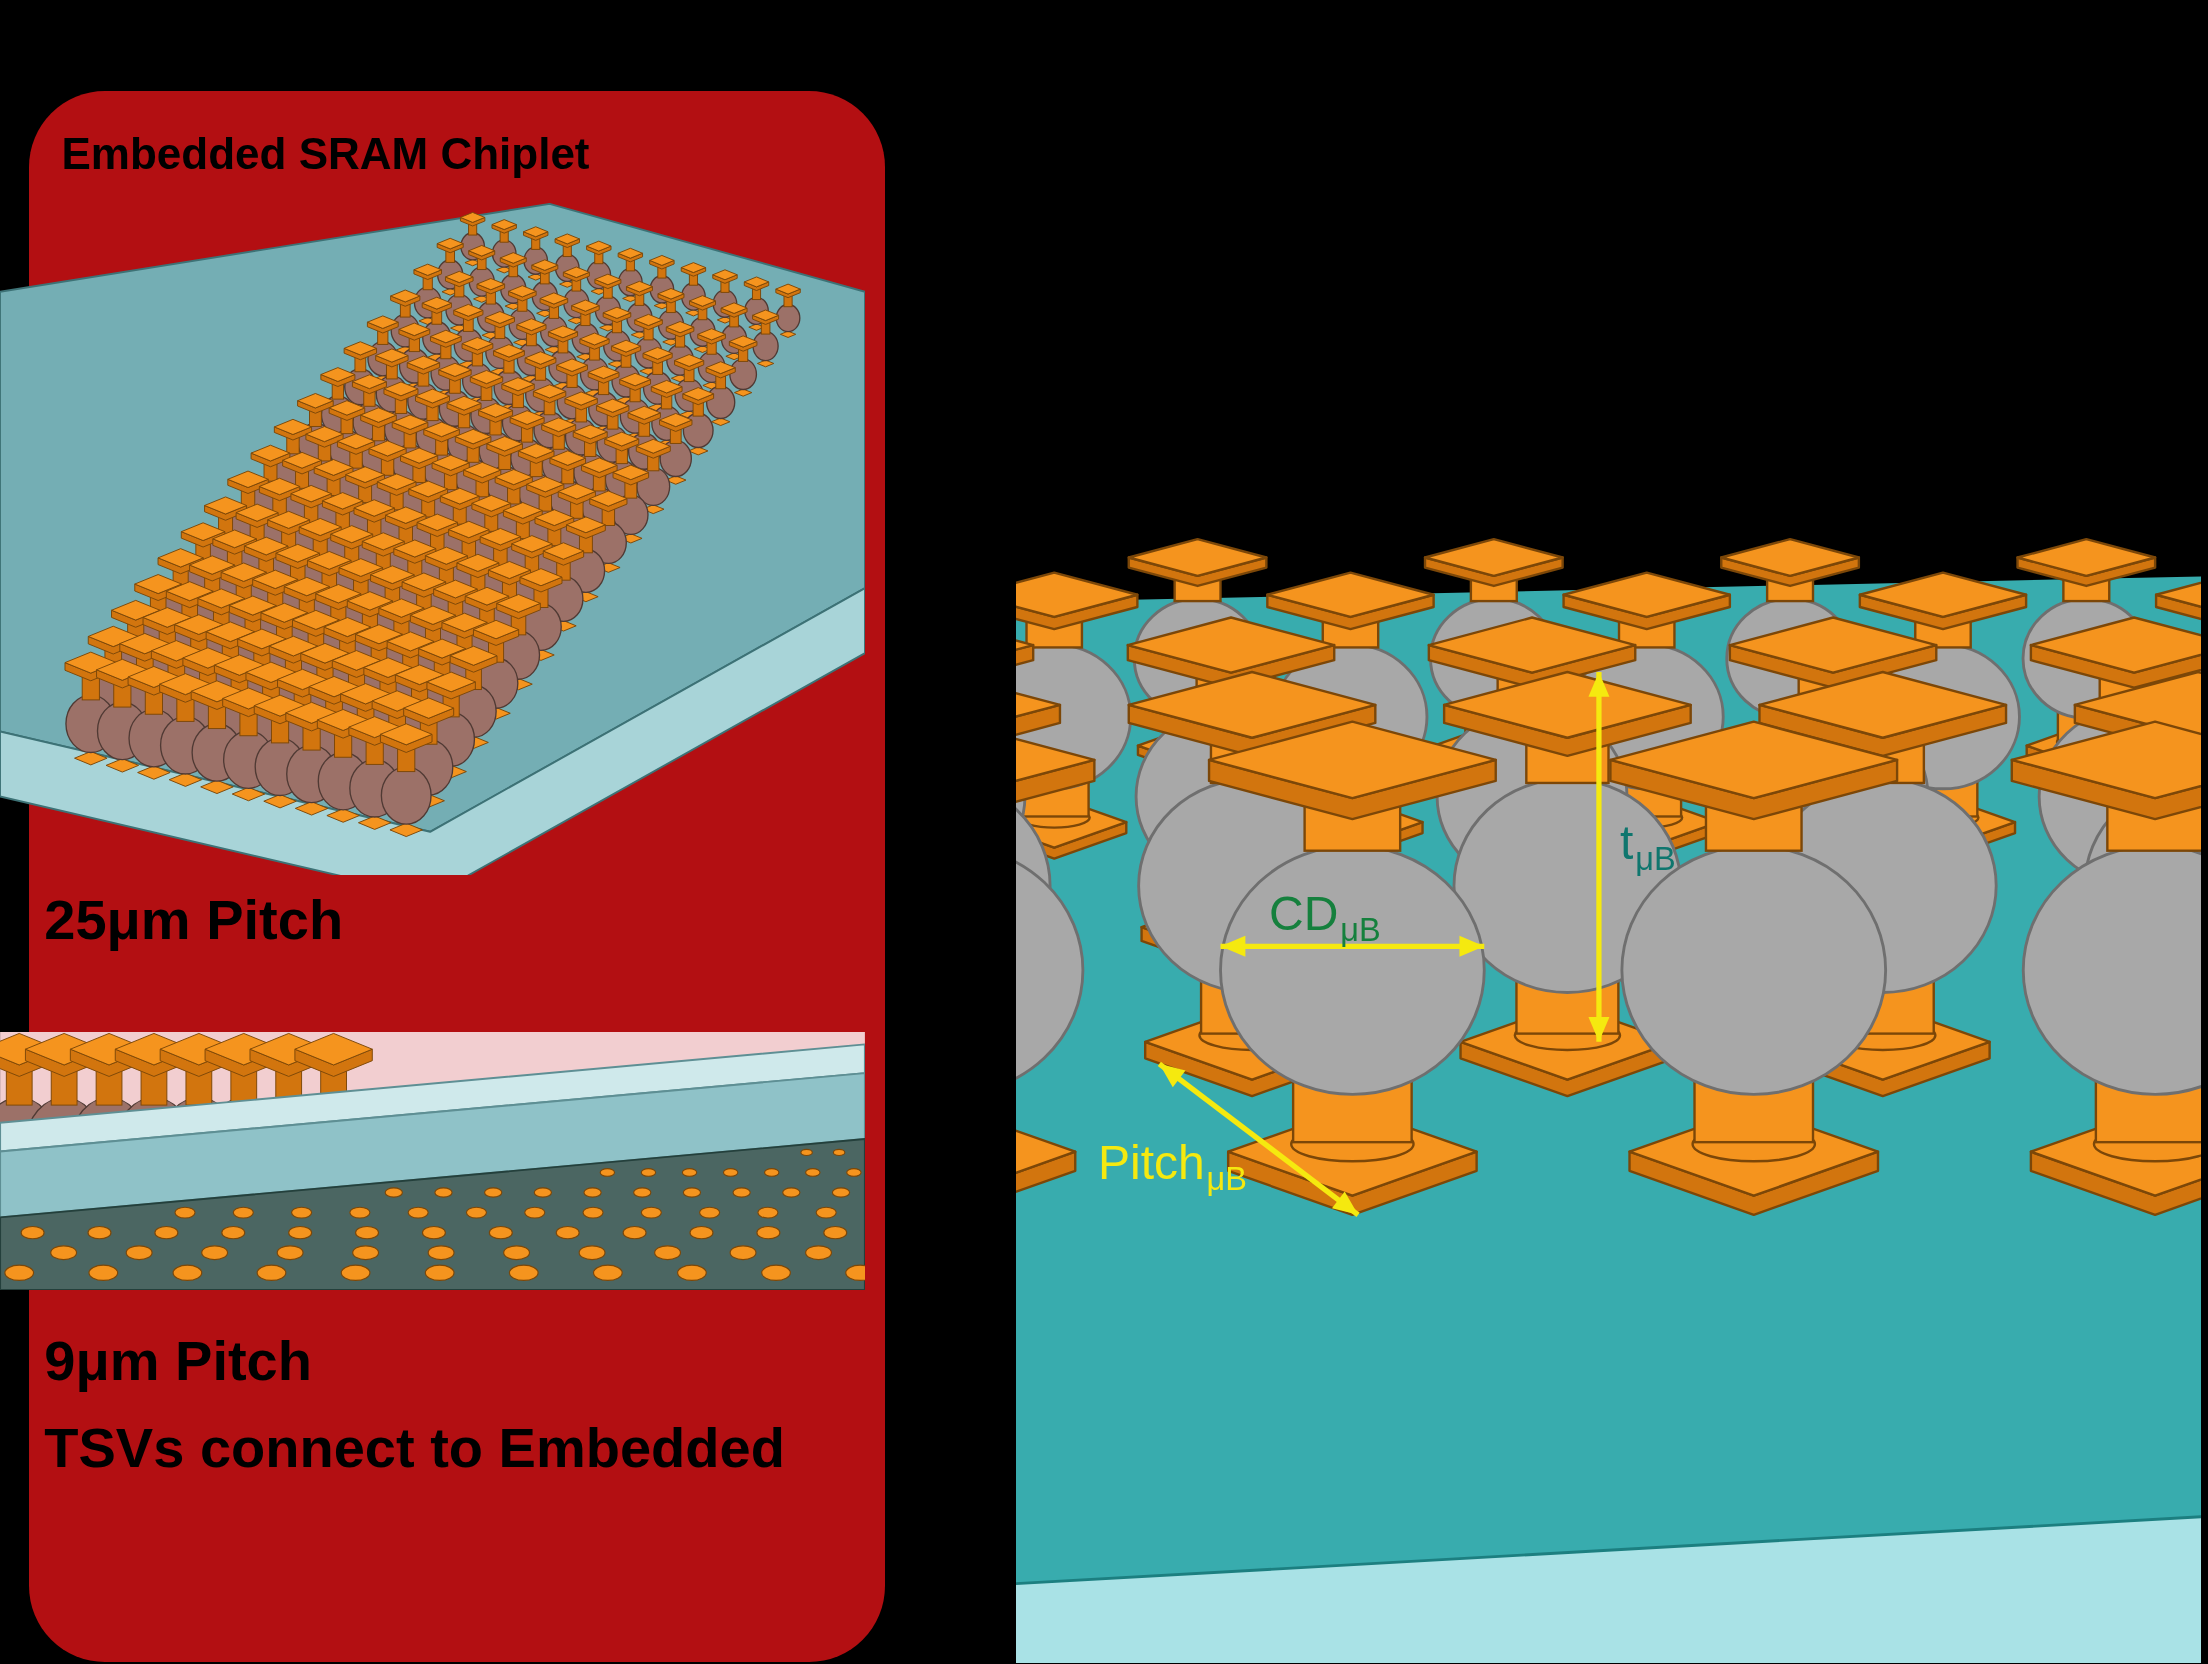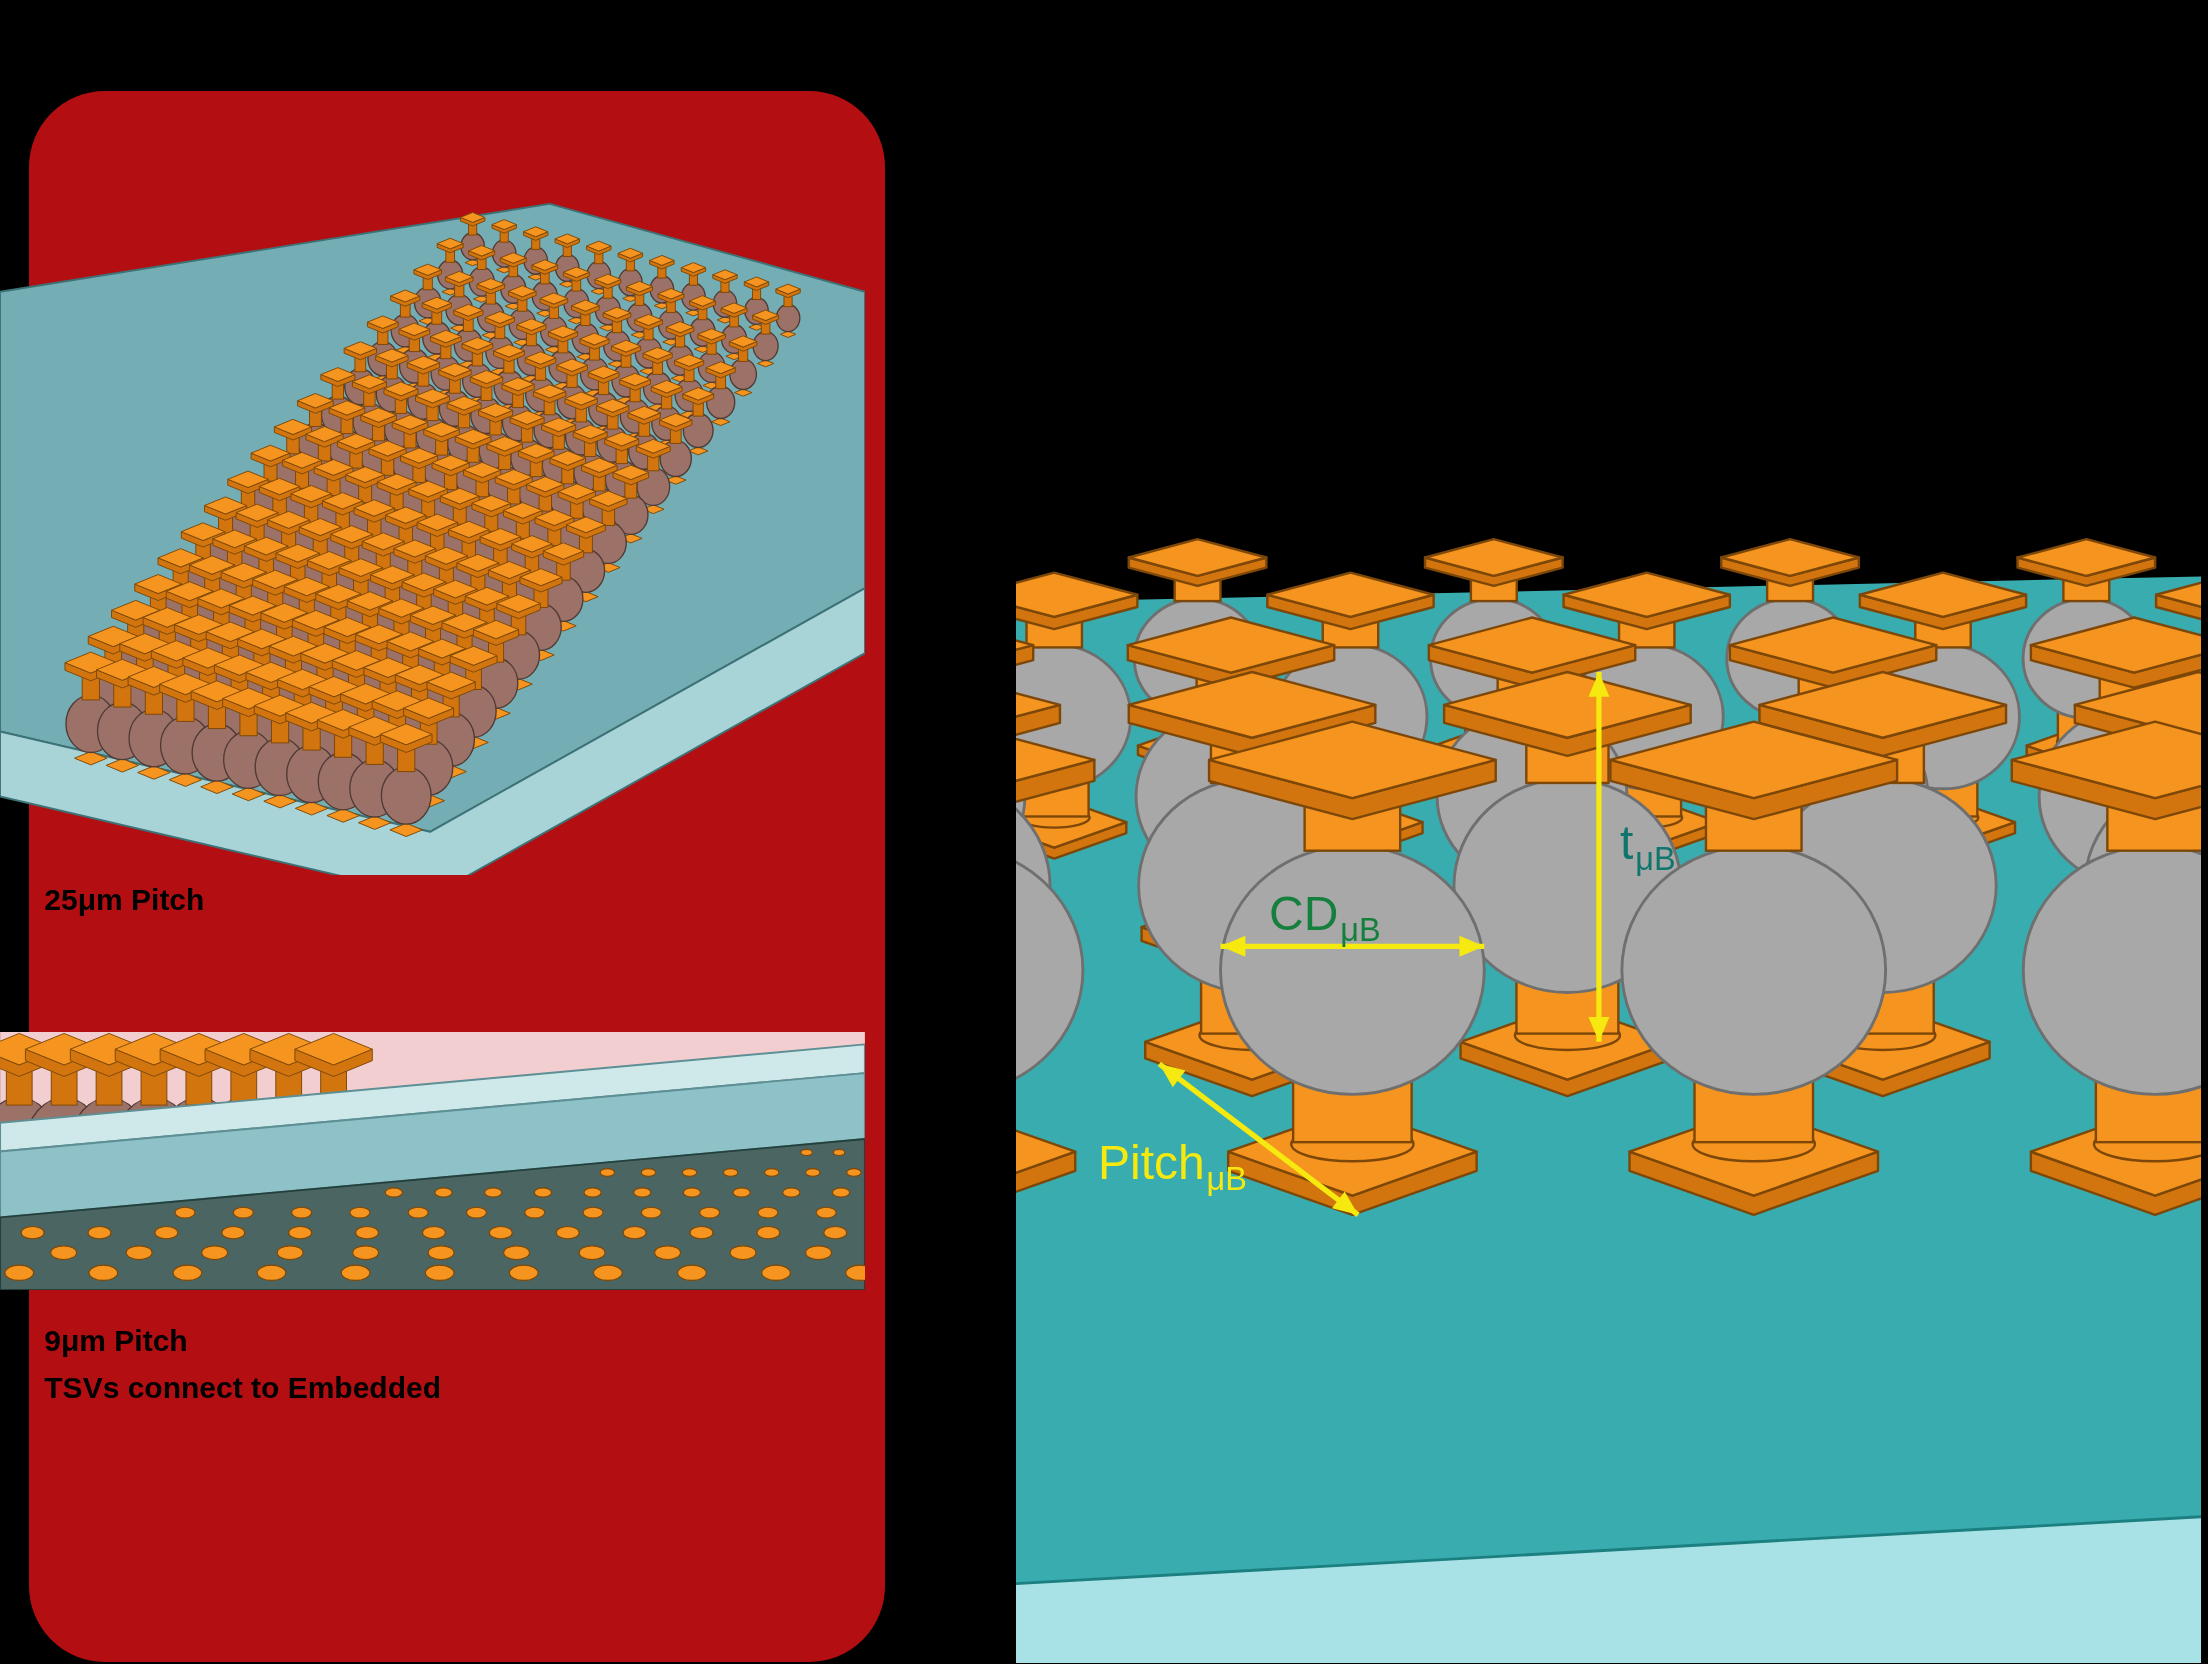--- a/index.html
+++ b/index.html
@@ -2,40 +2,41 @@
 <html><head>
 <meta charset="utf-8">
 <style>
   *{margin:0;padding:0;box-sizing:border-box}
   html,body{width:2208px;height:1664px;background:#000;overflow:hidden}
   .stage{position:relative;width:2208px;height:1664px;background:#000;
          font-family:"Liberation Sans",sans-serif}
   .left-panel{position:absolute;left:29px;top:91px;width:856px;height:1571px;
               background:#B30F12;border-radius:76px}
   .panel-title{position:absolute;left:32.5px;top:38px;font-size:44px;font-weight:700;color:#000;white-space:nowrap}
-  .caption{position:absolute;left:15.3px;font-size:30px;font-weight:700;color:#000;line-height:1.55;white-space:nowrap}
+  .caption{position:absolute;left:15.3px;font-size:56px;font-weight:700;color:#000;line-height:1.55;white-space:nowrap}
   #cap1{top:786px}
   #cap2{top:1227px}
   .layer{position:absolute;display:block}
   #die-svg{left:0;top:196px;width:865px;height:679px}
   #cross-svg{left:0;top:1032px;width:865px;height:258px}
   .right-figure{position:absolute;left:1016px;top:521px;width:1185px;height:1142px}
   #bumps-svg{position:absolute;left:0;top:0;width:1185px;height:1142px}
   .ylabel{position:absolute;color:#F5E90F;font-size:48px;font-weight:400;white-space:nowrap}
   .ylabel .sub{font-size:32.5px;position:relative;top:10.5px;margin-left:1.9px}
   #label-t{left:604px;top:294px}
   #label-cd{left:253px;top:365px}
   #label-pitch{left:34px;top:614px}
 </style>
 </head>
 <body>
 
 <div class="stage" style="background: rgb(0, 0, 0);">
 
   <div class="left-panel" style="background: rgb(179, 15, 18);">
+    <div class="panel-title">Embedded SRAM Chiplet</div>
     <div class="caption" id="cap1">
       <div>25μm Pitch</div>
     </div>
     <div class="caption" id="cap2">
       <div>9μm Pitch</div>
       <div>TSVs connect to Embedded</div>
     </div>
   </div>
 
   <svg id="die-svg" class="layer" viewBox="0 0 905 710">

